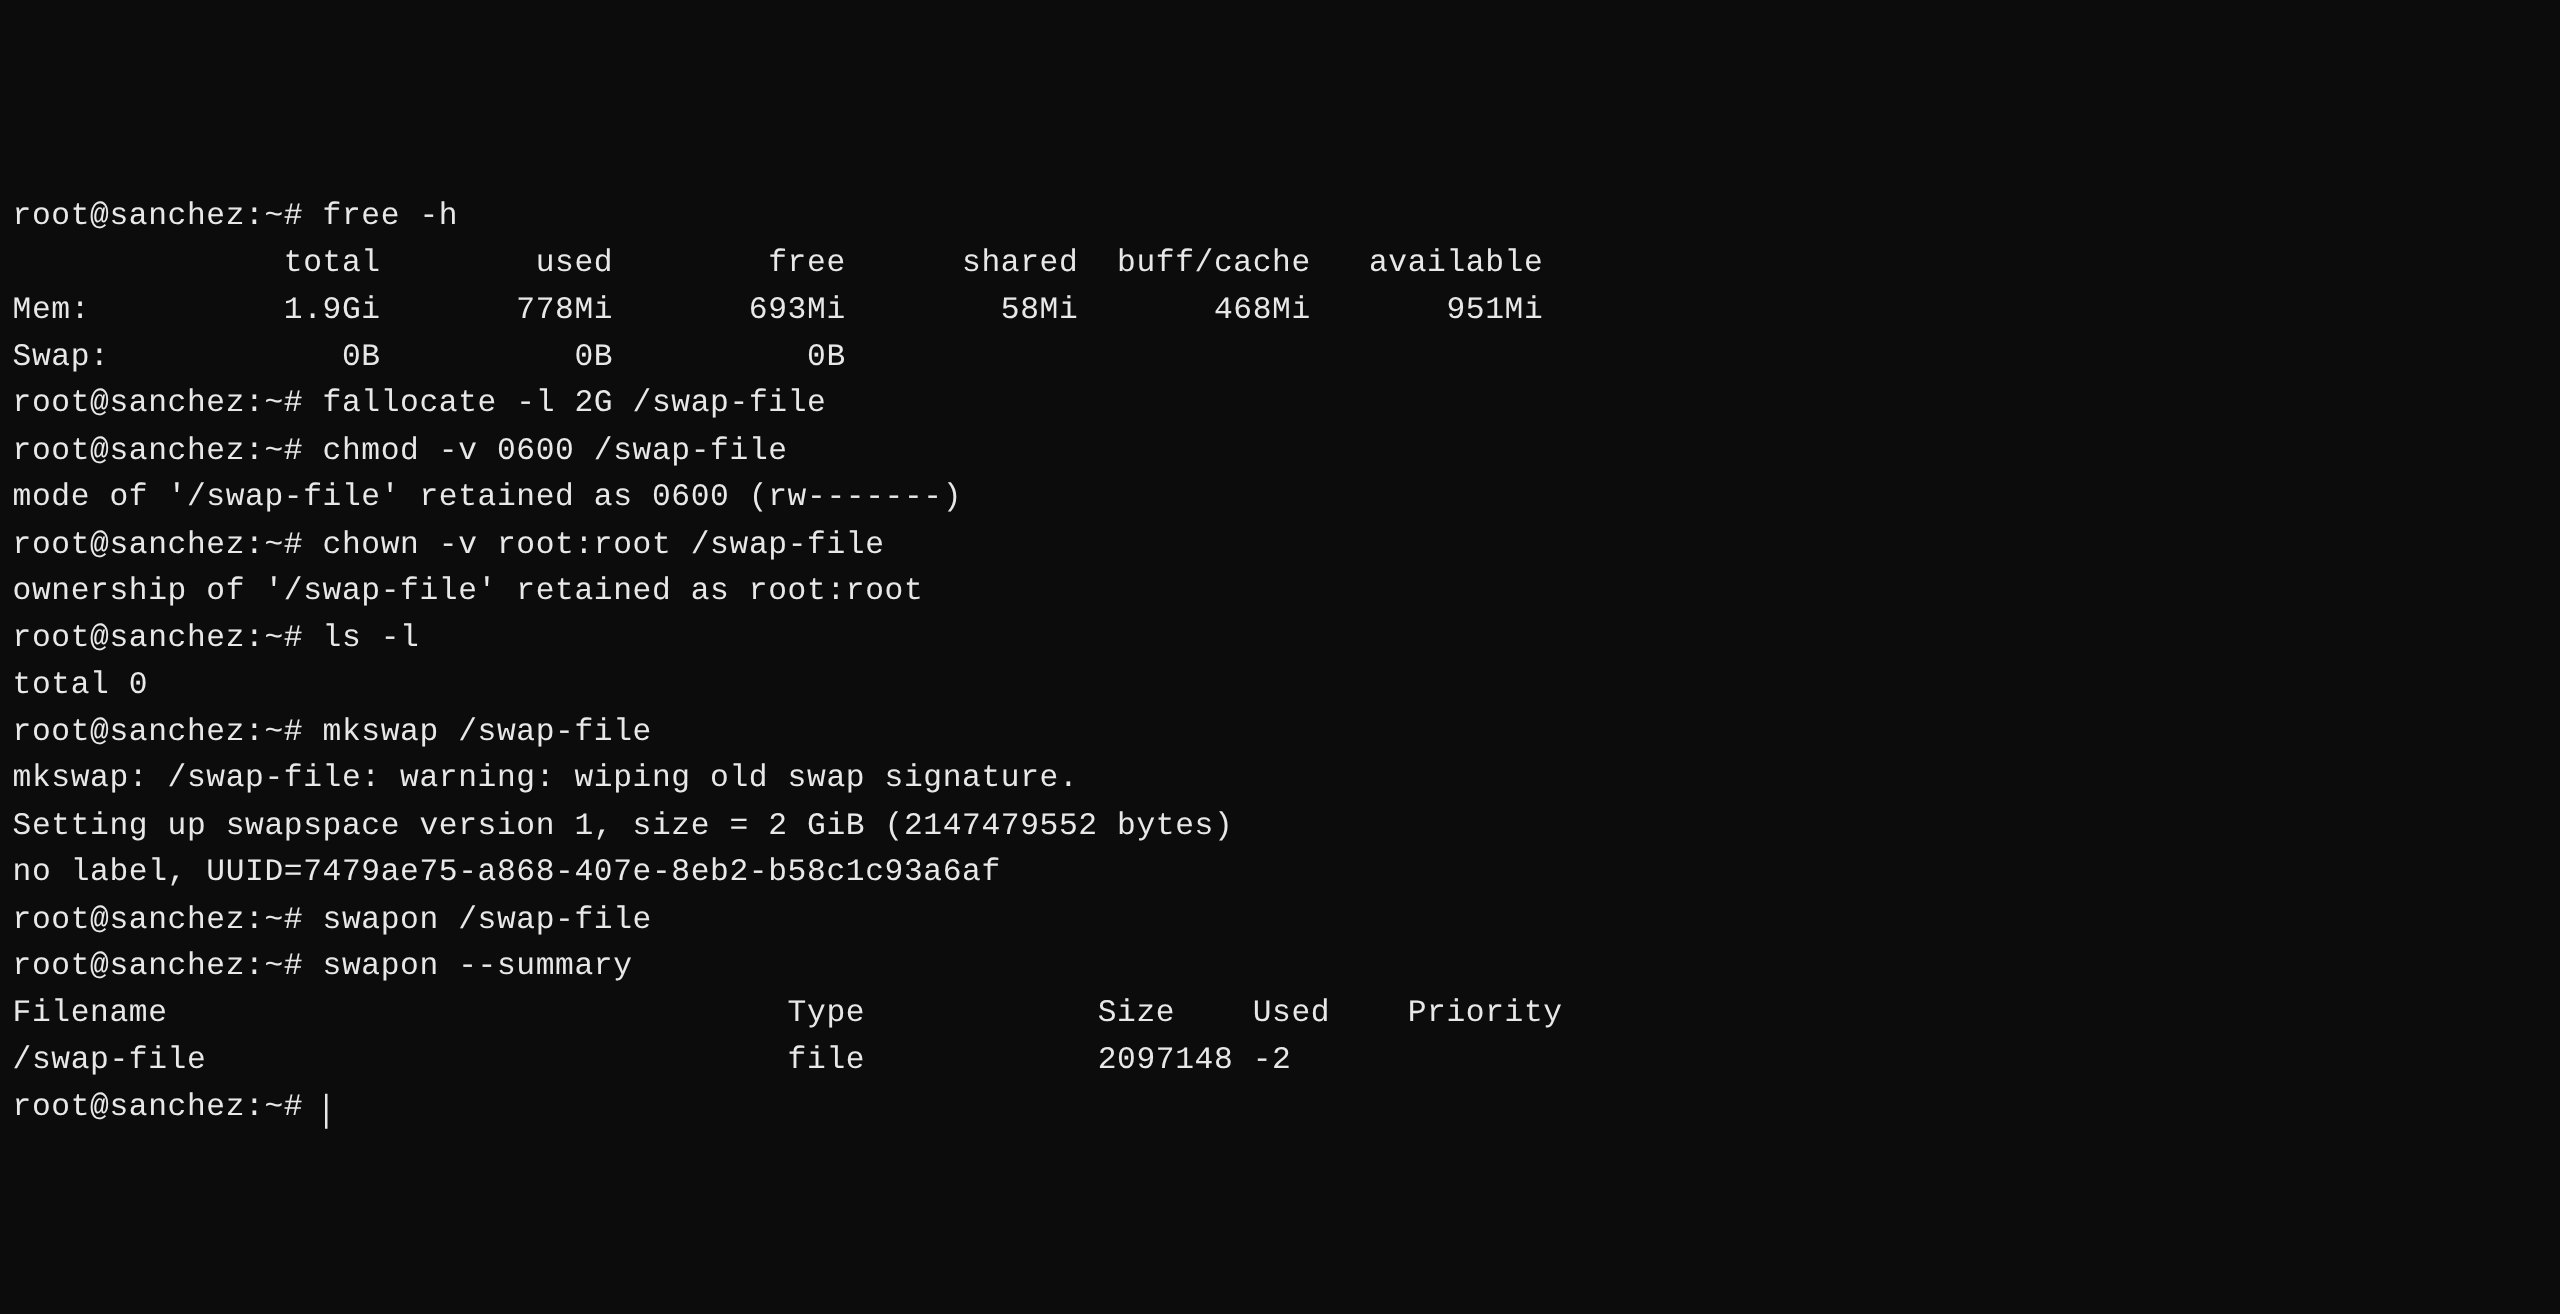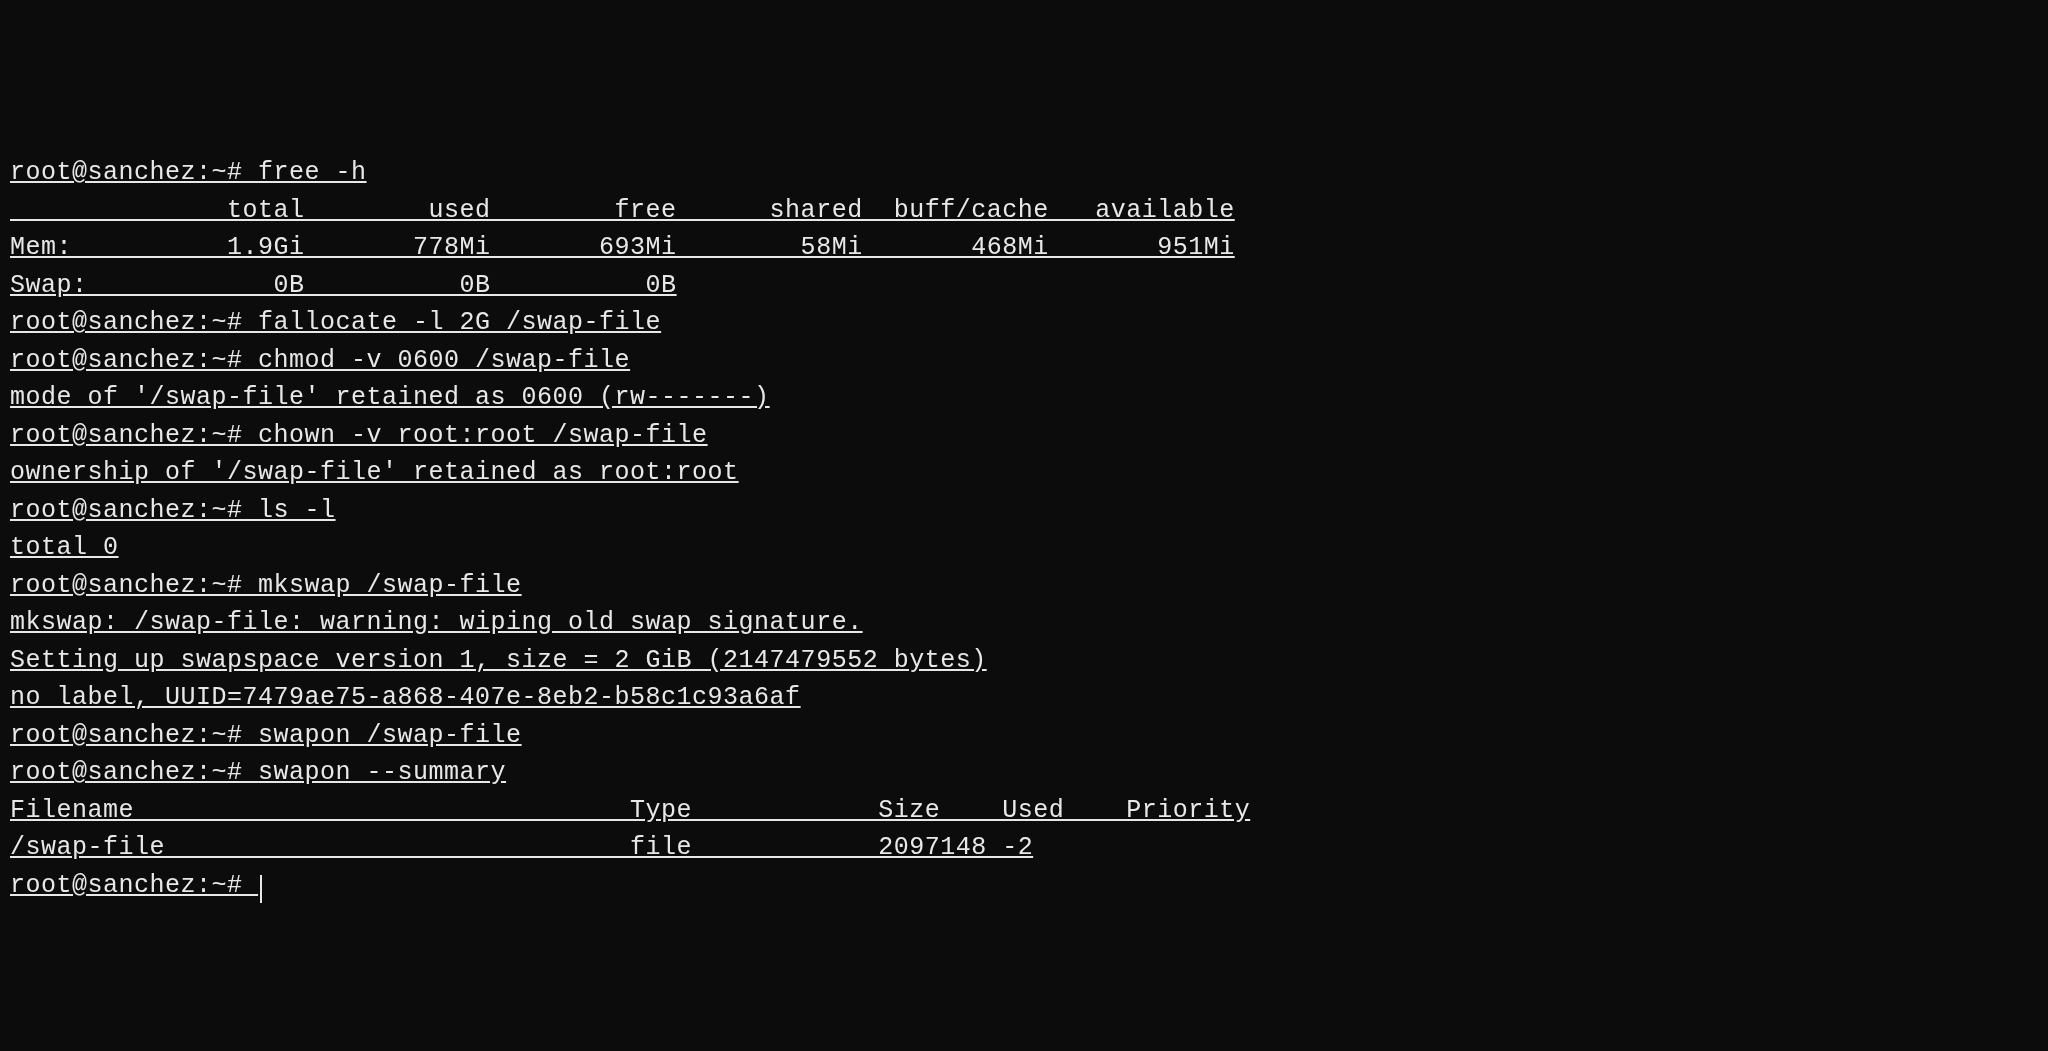--- a/index.html
+++ b/index.html
@@ -12,21 +12,20 @@
       color: #e8e8e8;
       font-family: 'Menlo', 'Monaco', 'Consolas', 'Courier New', monospace;
       font-size: 25px;
       line-height: 1.5;
       padding: 4px 10px;
       white-space: pre;
       letter-spacing: 0.5px;
     }
     .terminal {
       width: 100%;
-      text-decoration: underline;
     }
     .line {
       display: block;
     }
     .cursor {
       display: inline-block;
       width: 2px;
       height: 28px;
       background: #e8e8e8;
       vertical-align: text-bottom;

